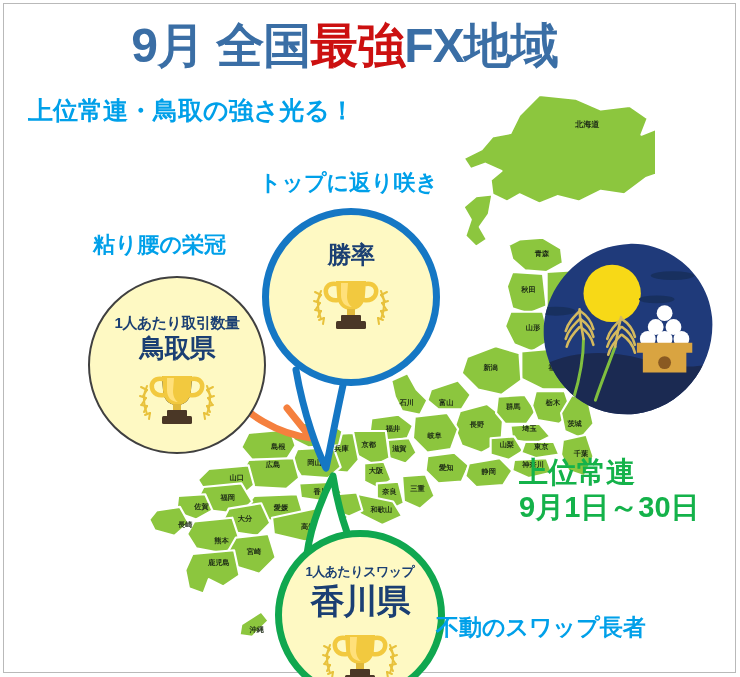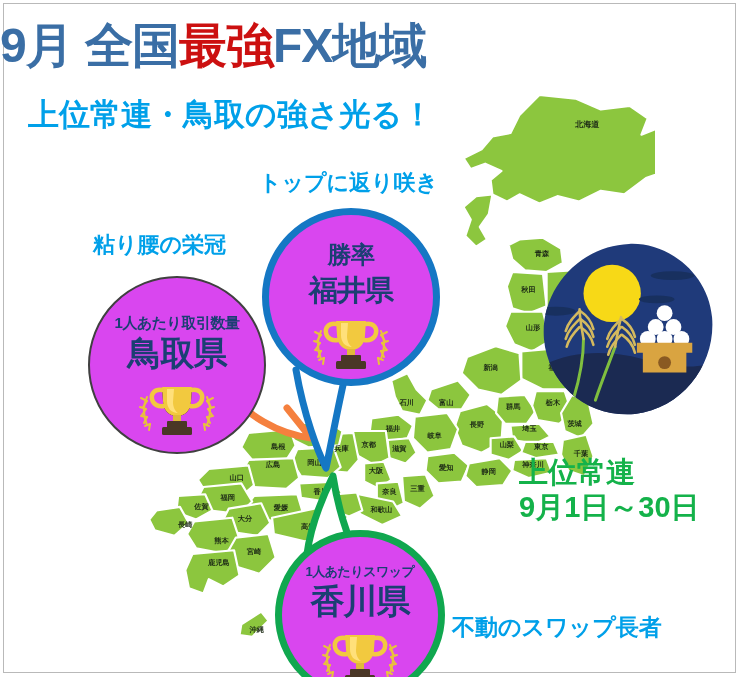--- a/index.html
+++ b/index.html
@@ -17,67 +17,68 @@
     position:absolute;left:3px;top:3px;
     width:733px;height:670px;
     border:1px solid #b9b9b9;
     box-sizing:border-box;
     pointer-events:none;
   }
 
   
   #title{
     position:absolute;left:0;top:14px;width:689px;
+    text-align:center;
     font-size:48px;font-weight:bold;
     letter-spacing:-1px;
     color:#3a6ea5;
     white-space:nowrap;
   }
   #title .red{color:#cc1010;}
 
   #subtitle{
     position:absolute;left:28px;top:94px;
-    font-size:31px;font-weight:bold;
+    font-size:25px;font-weight:bold;
     color:#00a0e9;
     letter-spacing:0px;
     white-space:nowrap;
   }
 
   
   #period{
     position:absolute;left:519px;top:455px;
     font-size:29px;font-weight:bold;
     color:#14b24a;
     line-height:1.22;
     white-space:nowrap;
   }
 
   #swap-tag{
-    position:absolute;left:452px;top:612px;
+    position:absolute;left:436px;top:612px;
     font-size:23px;font-weight:bold;
     color:#00a0e9;
     white-space:nowrap;
   }
 
   
   .callout{position:absolute;}
   .bubble{
     position:absolute;
     border-radius:50%;
-    background:#d946ef;
+    background:#fef9c3;
     box-sizing:border-box;
     display:flex;flex-direction:column;
     align-items:center;justify-content:flex-start;
   }
   .bubble .sub{
     font-size:15px;font-weight:bold;color:#1b3f73;
     white-space:nowrap;letter-spacing:-0.5px;
   }
   .bubble .pref{
-    font-size:34px;font-weight:bold;color:#1b3f73;
+    font-size:26px;font-weight:bold;color:#1b3f73;
     white-space:nowrap;letter-spacing:-1px;margin-top:-2px;
   }
   .tagline{
     position:absolute;
     font-size:22px;font-weight:bold;
     color:#00a0e9;white-space:nowrap;text-align:right;
   }
 
   
   #c-tottori .bubble{
@@ -332,21 +333,20 @@
     </div>
   </div>
 
   <div class="callout" id="c-fukui">
     <div class="tagline">トップに返り咲き</div>
     <svg class="tail" width="70" height="110" viewBox="0 0 70 110">
       <path d="M4 4 C12 50 26 86 34 102 C40 74 46 40 54 6" fill="#ffffff" stroke="#1577c4" stroke-width="7" stroke-linejoin="round" stroke-linecap="round"></path>
     </svg>
     <div class="bubble">
       <div class="sub">勝率</div>
-      <div class="pref">福井県</div>
       <svg class="trophy" width="86" height="56" viewBox="0 0 86 56">
         <g fill="none" stroke="#e8c23c" stroke-width="2" stroke-linecap="round">
           <path d="M13 16 C9 24 9 34 13 44"></path>
           <path d="M13 20 L7 17"></path>
             <path d="M13 20 L9 26"></path>
           <path d="M12 28 L6 26"></path>
             <path d="M12 28 L8 34"></path>
           <path d="M13 36 L7 35"></path>
             <path d="M13 36 L10 42"></path>
           <path d="M16 43 L11 45"></path>

